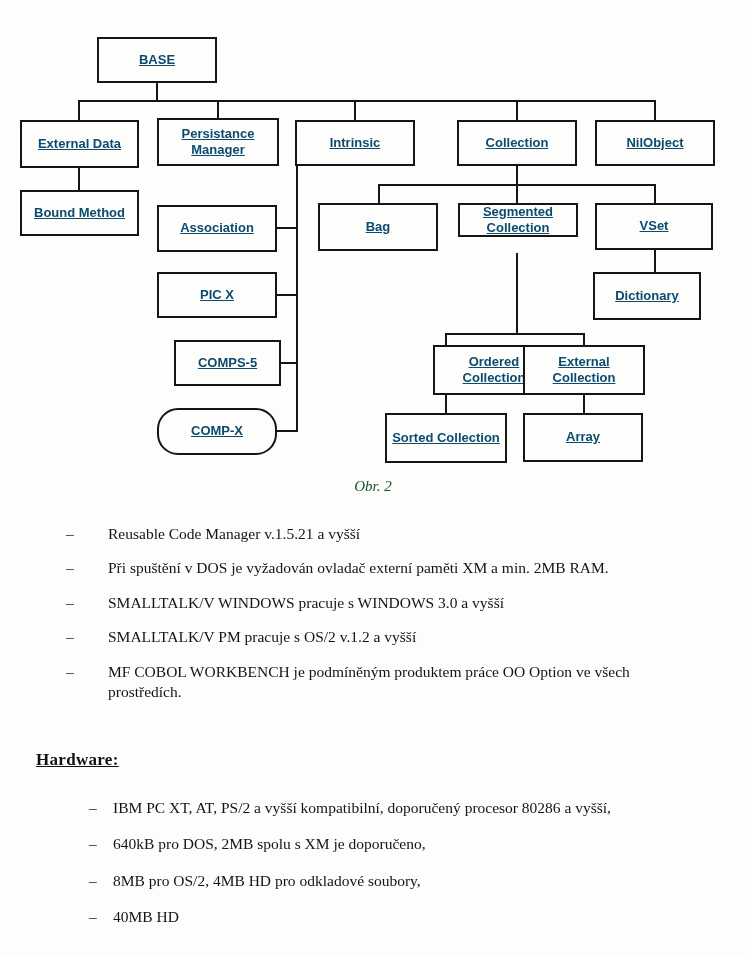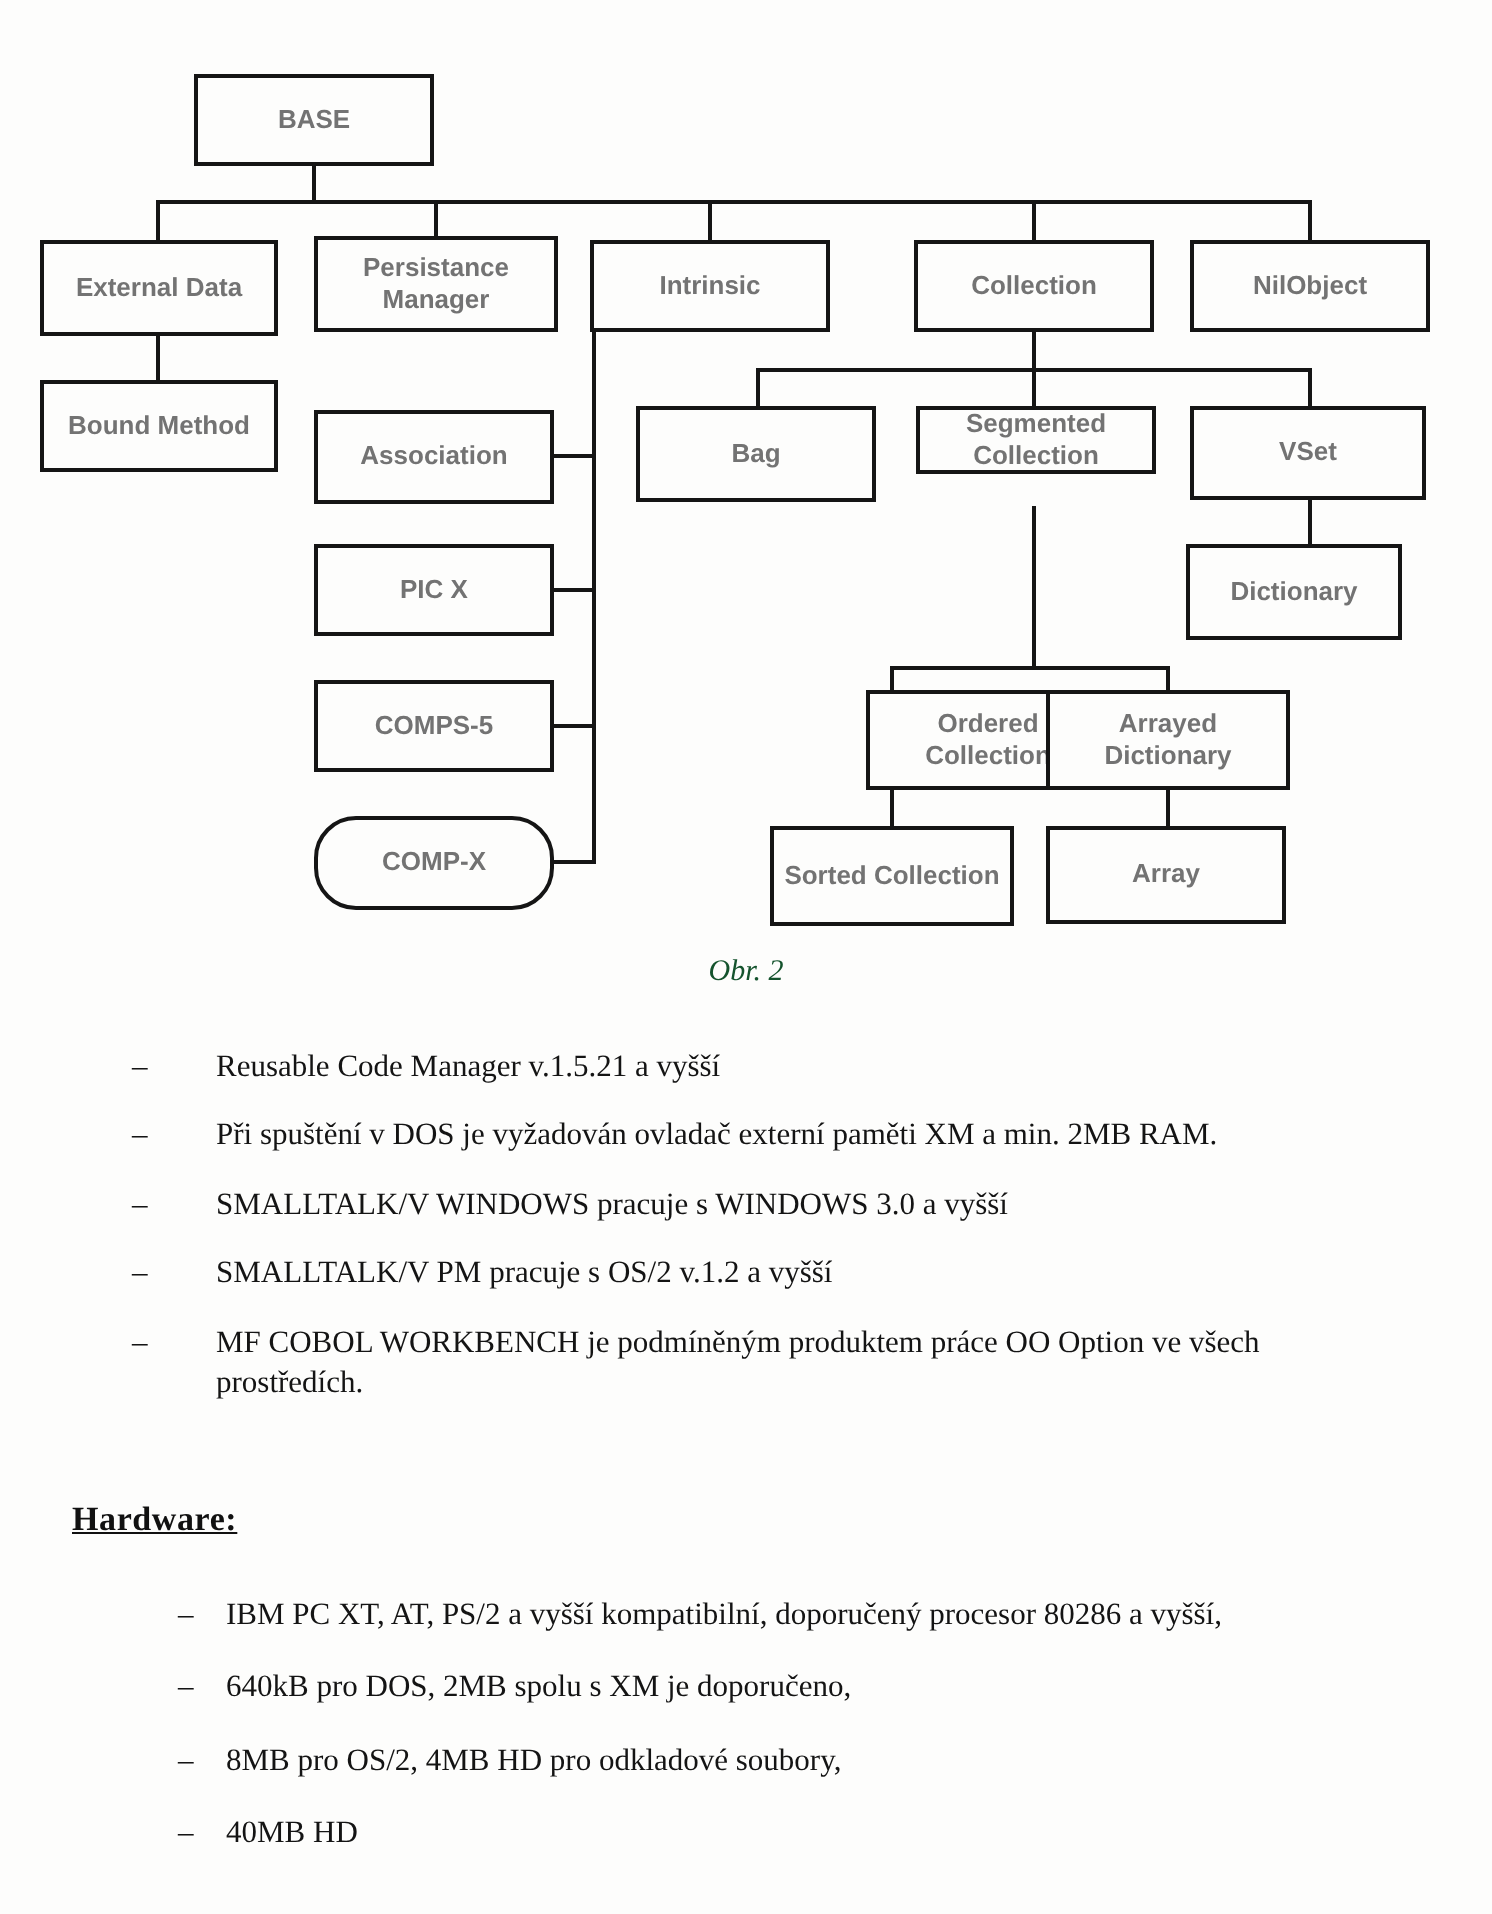--- a/index.html
+++ b/index.html
@@ -16,23 +16,24 @@
   
   .node{
     position:absolute;
     border:2px solid #151515;
     background:#fdfdfc;
     display:flex;align-items:center;justify-content:center;
     text-align:center;
     font-family:"Liberation Sans", sans-serif;
     font-size:13px;font-weight:bold;
     line-height:1.25;
-    color:#737373;
+    color:#0c4a6e;
     box-sizing:border-box;
     padding:2px 4px;
+    text-decoration:underline;
   }
   .h,.v{position:absolute;background:#151515;}
   .h{height:2px;}
   .v{width:2px;}
   .caption{
     position:absolute;left:0;right:0;top:478px;
     text-align:center;
     font-style:italic;font-size:15px;color:#14532d;
   }
   
@@ -100,35 +101,35 @@
     <div class="node" style="left:457px;top:120px;width:120px;height:46px;">Collection</div>
 
     <div class="node" style="left:595px;top:120px;width:120px;height:46px;">NilObject</div>
 
     <div class="node" style="left:20px;top:190px;width:119px;height:46px;">Bound Method</div>
 
     <div class="node" style="left:157px;top:205px;width:120px;height:47px;">Association</div>
 
     <div class="node" style="left:157px;top:272px;width:120px;height:46px;">PIC X</div>
 
-    <div class="node" style="left:157px;top:340px;width:120px;height:46px;">COMPS-5</div>
+    <div class="node" style="left:174px;top:340px;width:107px;height:46px;">COMPS-5</div>
 
     <div class="node" style="left:157px;top:408px;width:120px;height:47px;border-radius:21px;">COMP-X</div>
 
     <div class="node" style="left:318px;top:203px;width:120px;height:48px;">Bag</div>
 
     <div class="node" style="left:458px;top:203px;width:120px;height:34px;">Segmented Collection</div>
 
     <div class="node" style="left:595px;top:203px;width:118px;height:47px;">VSet</div>
 
     <div class="node" style="left:593px;top:272px;width:108px;height:48px;">Dictionary</div>
 
     <div class="node" style="left:385px;top:345px;width:122px;height:50px;margin-left:48px;">Ordered Collection</div>
 
-    <div class="node" style="left:523px;top:345px;width:122px;height:50px;">Arrayed Dictionary</div>
+    <div class="node" style="left:523px;top:345px;width:122px;height:50px;">External Collection</div>
 
     <div class="node" style="left:385px;top:413px;width:122px;height:50px;">Sorted Collection</div>
 
     <div class="node" style="left:523px;top:413px;width:120px;height:49px;">Array</div>
 
     <div class="caption">Obr. 2</div>
   </div>
 
   <div class="notes">
     <div class="li">

